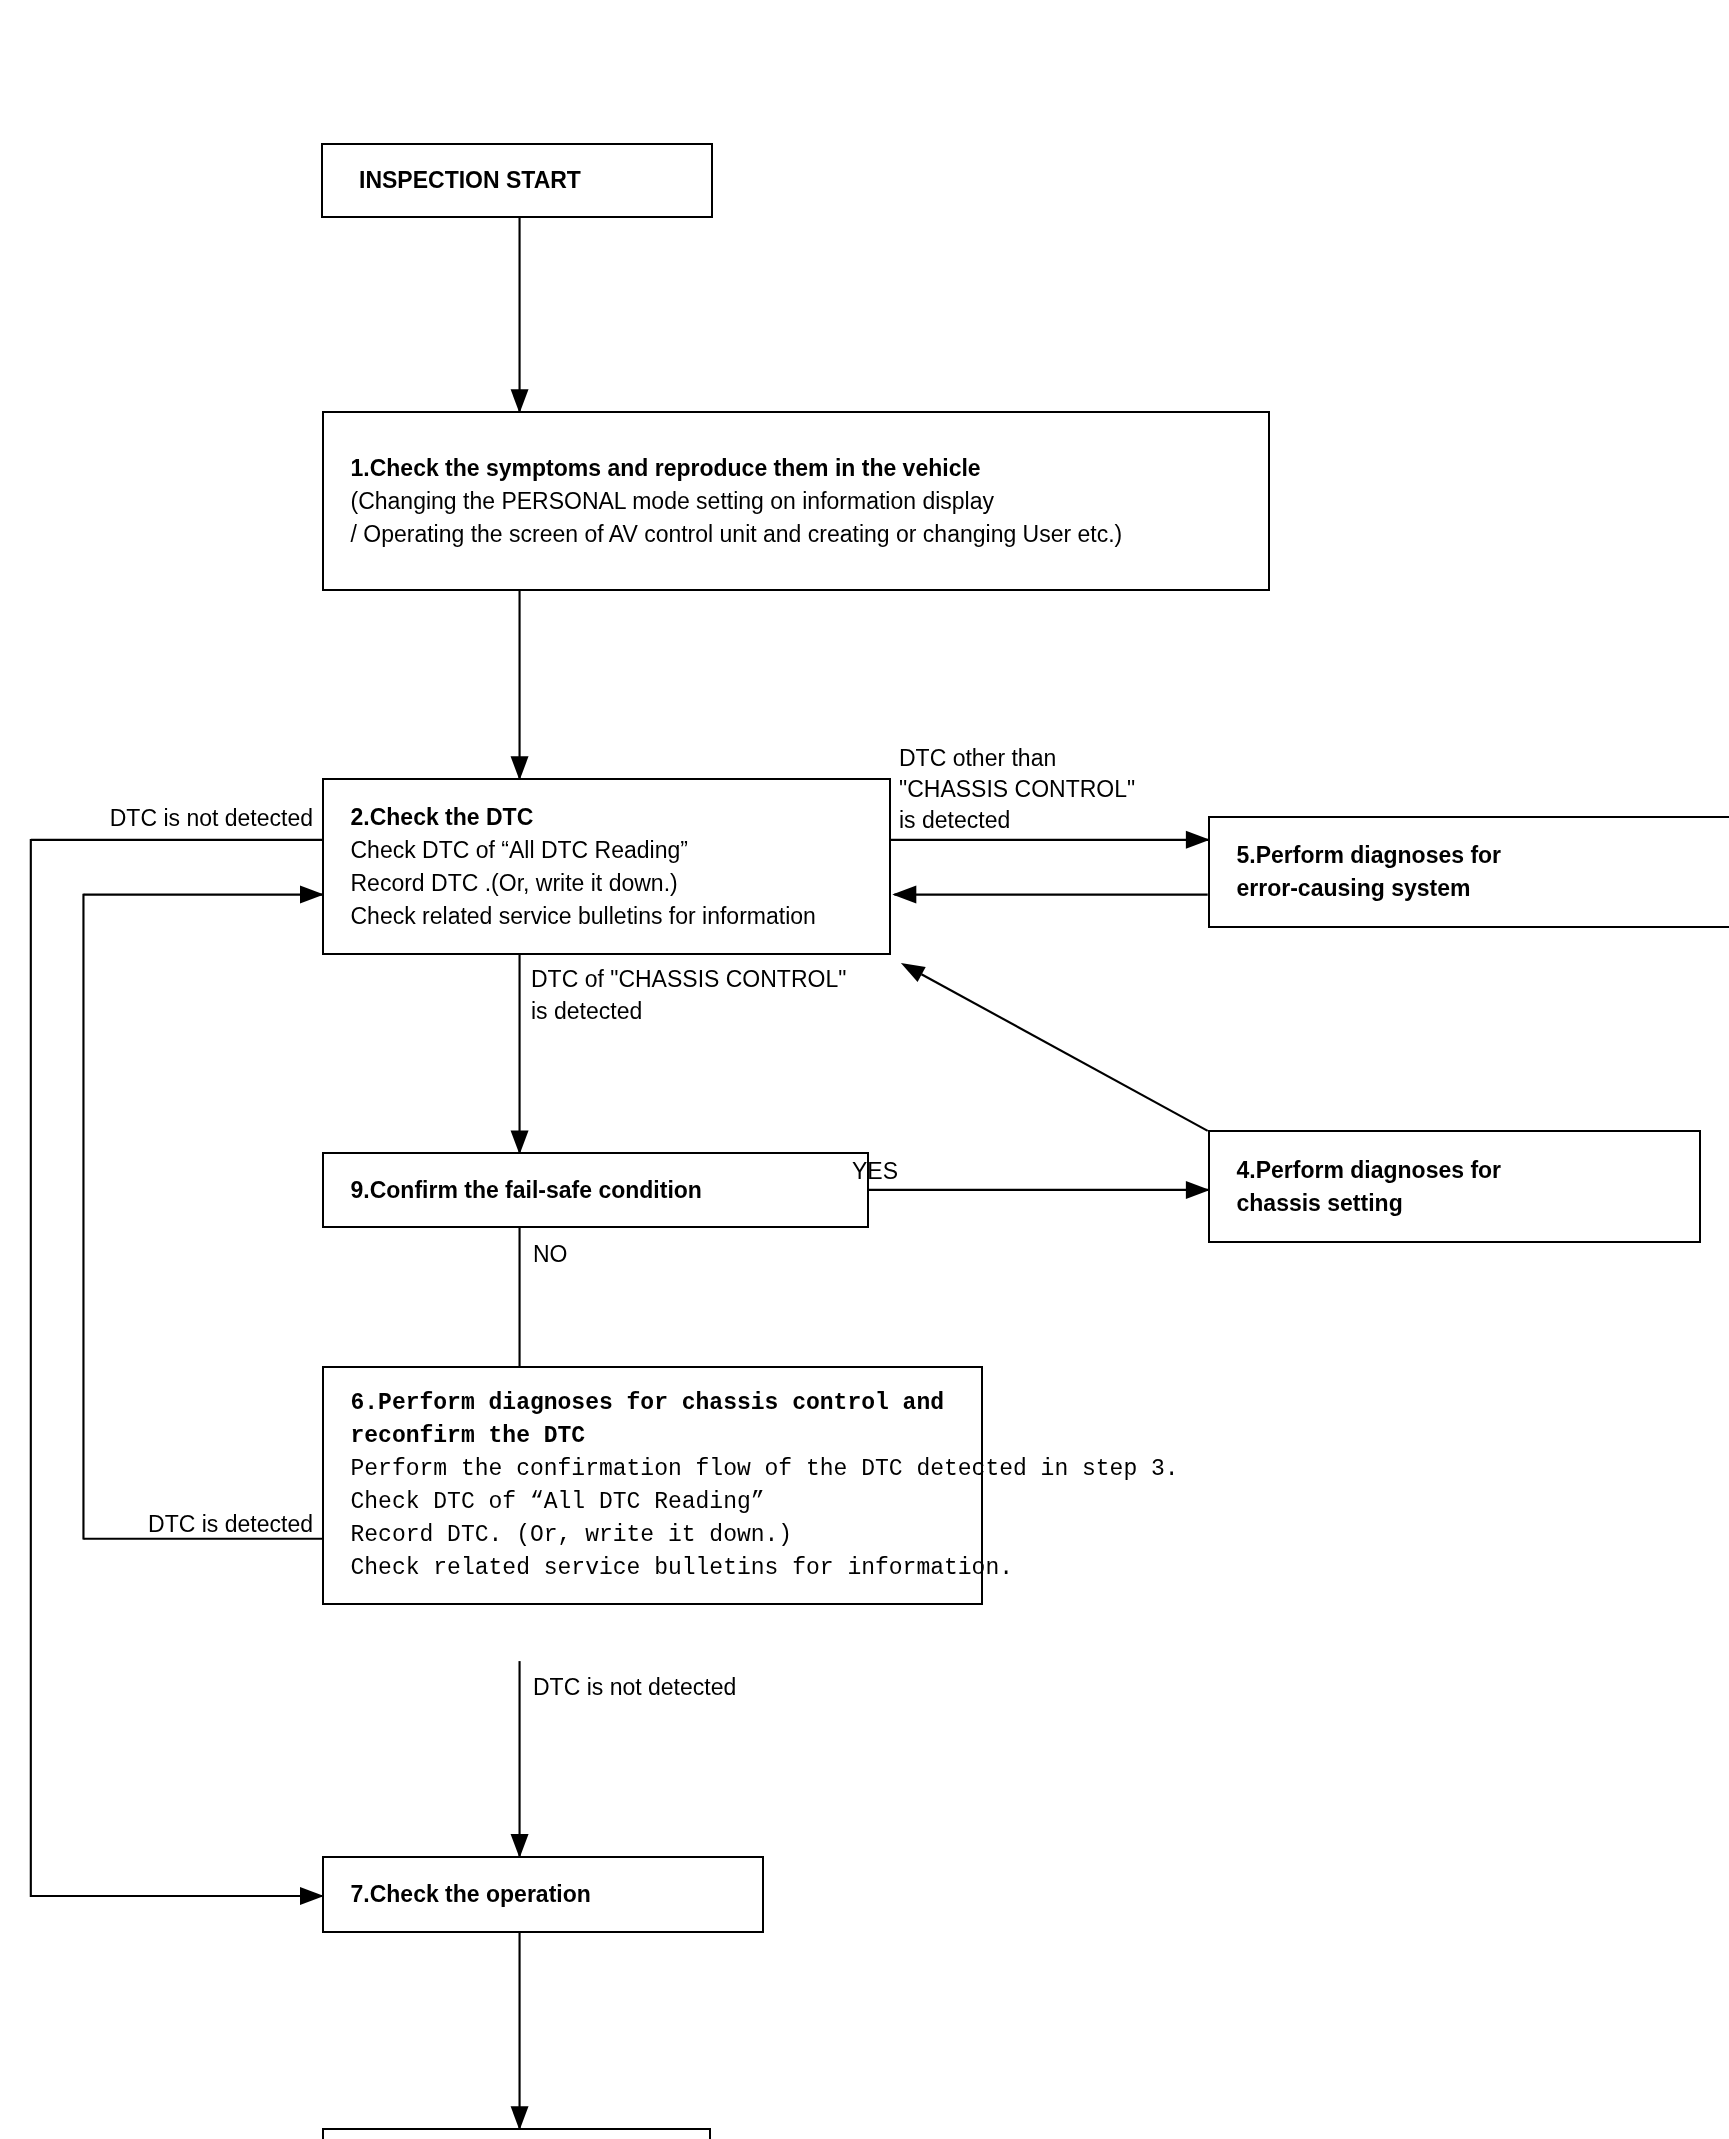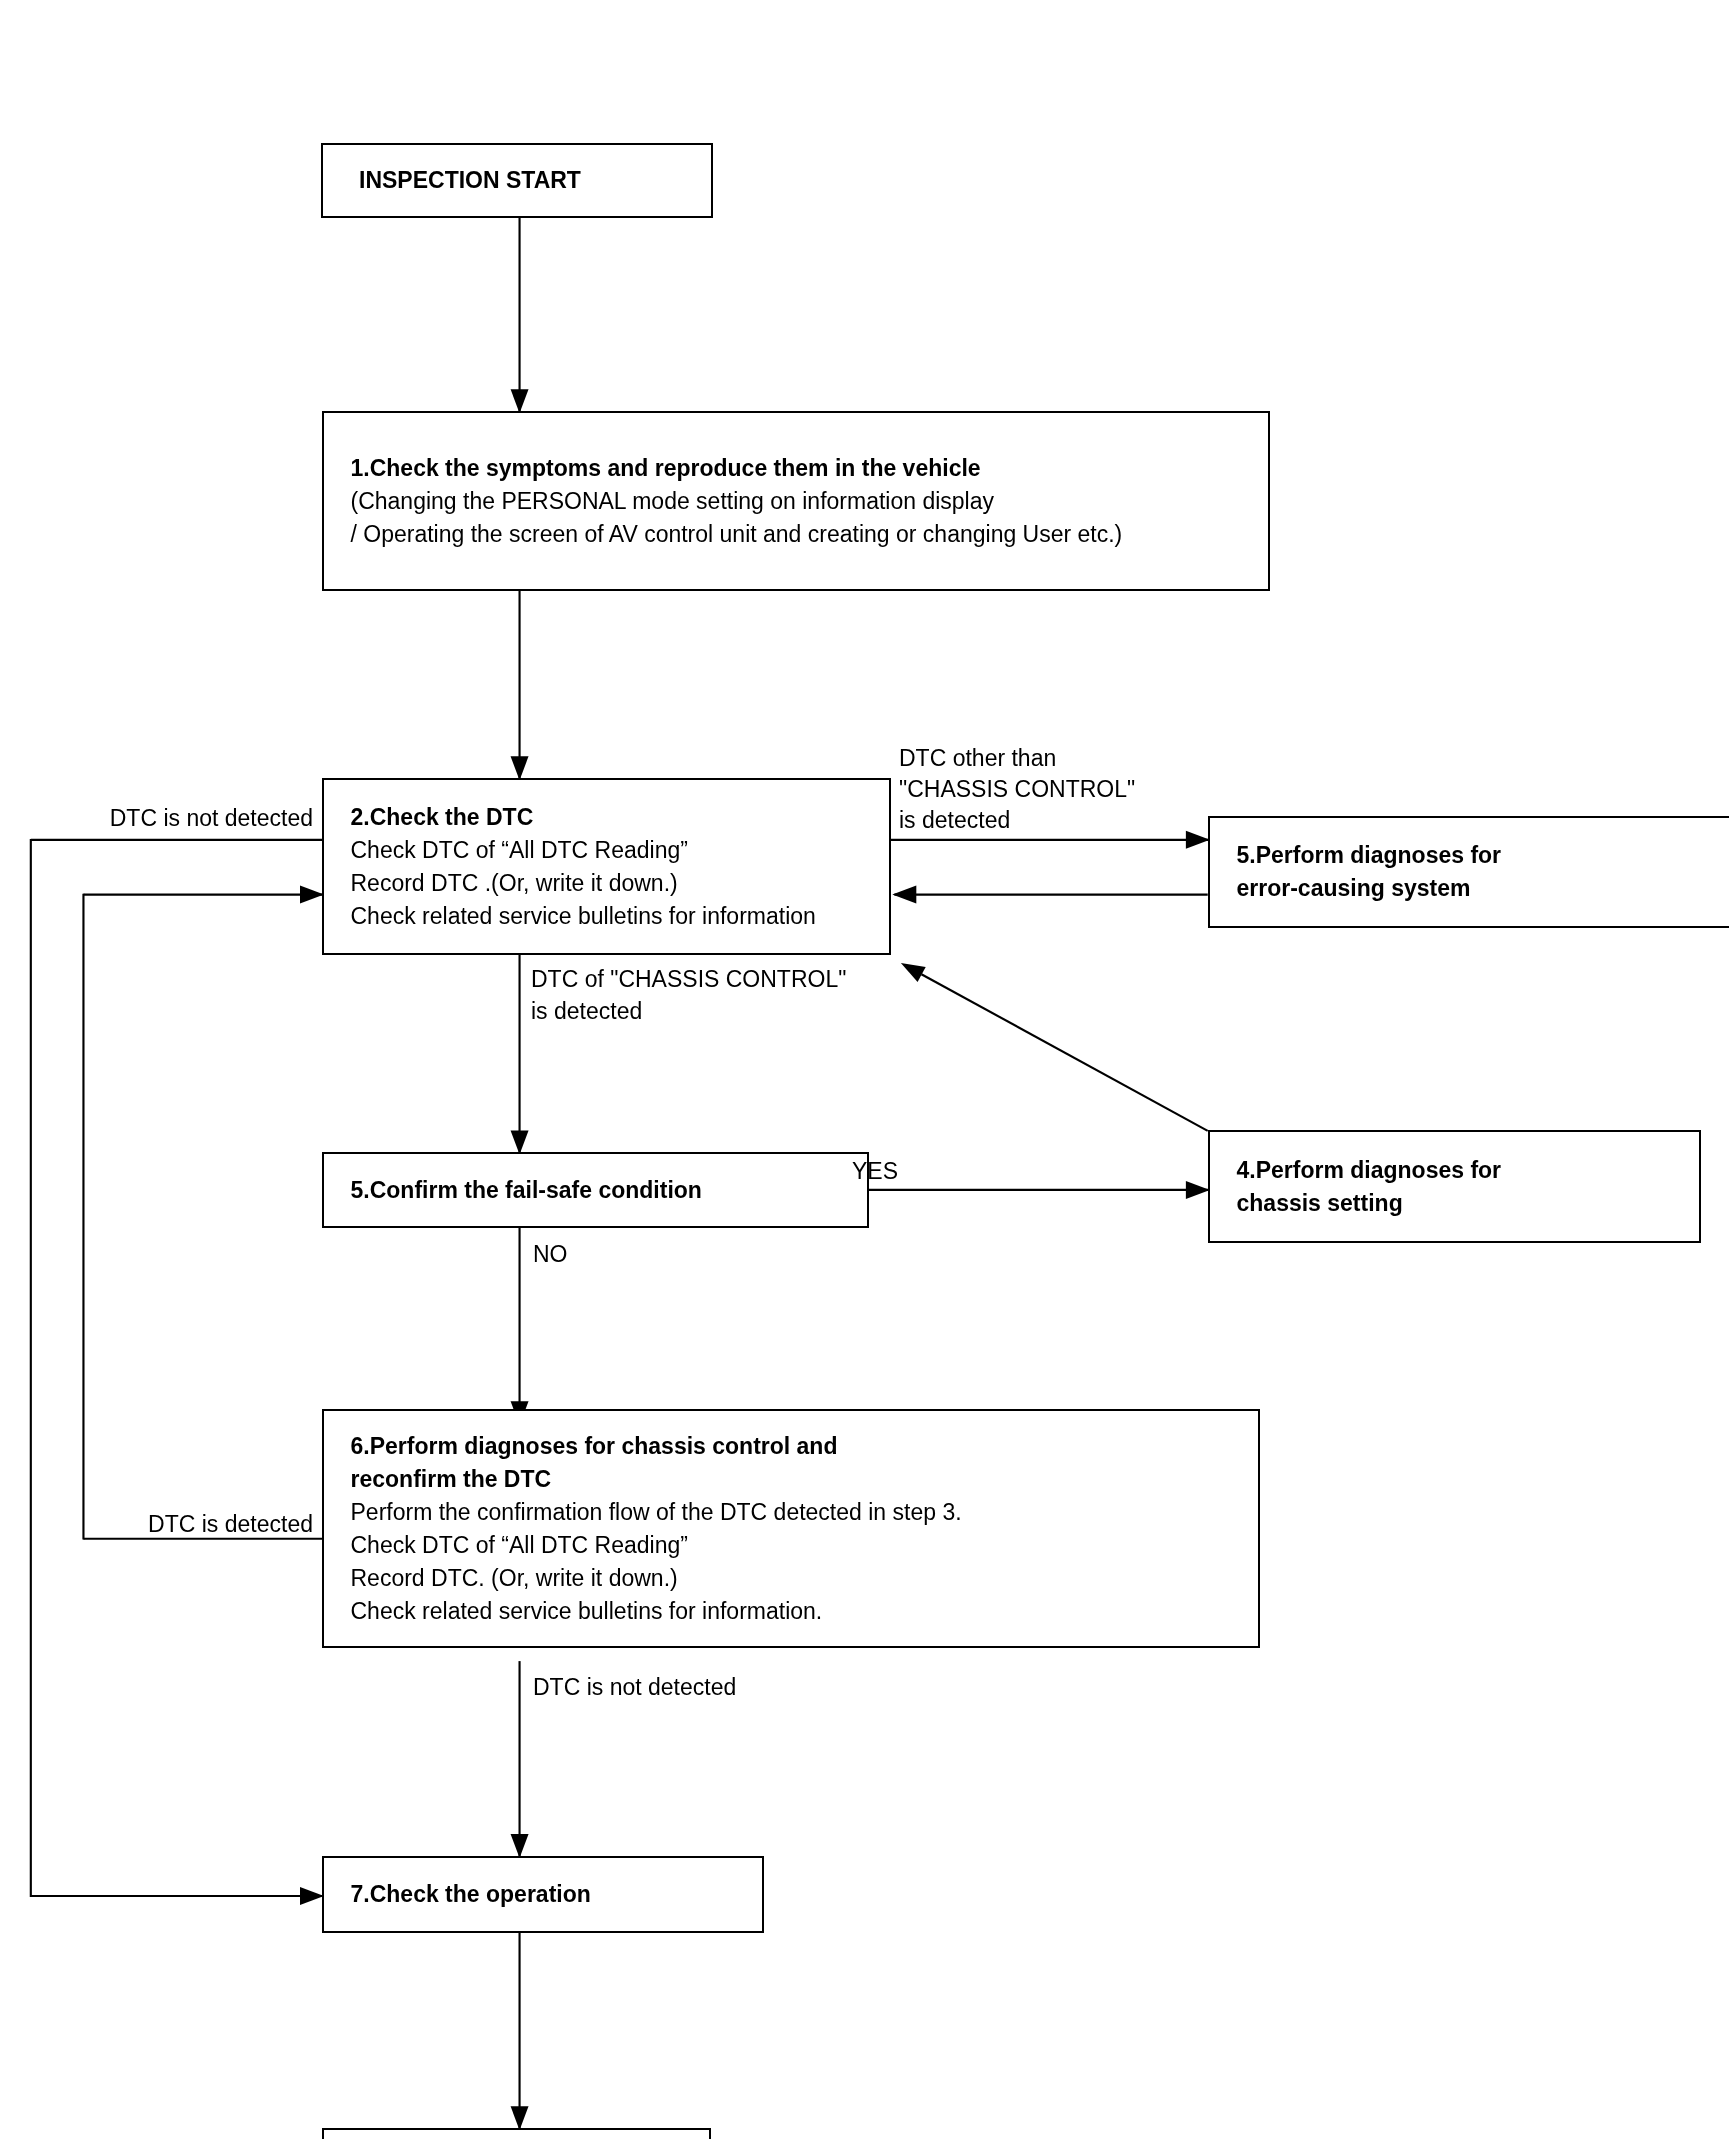--- a/index.html
+++ b/index.html
@@ -29,21 +29,21 @@
     white-space:nowrap;
   }
   .r{text-align:right;}
   
   #n-start{left:321px;top:143px;width:392px;height:75px;padding-left:36px;}
   #n-1{left:322px;top:411px;width:948px;height:180px;}
   #n-2{left:322px;top:778px;width:569px;height:177px;}
   #n-5{left:1208px;top:816px;width:600px;height:112px;}
   #n-3{left:322px;top:1152px;width:547px;height:76px;}
   #n-4{left:1208px;top:1130px;width:493px;height:113px;}
-  #n-6{left:322px;top:1409px;width:938px;height:239px;}
+  #n-6{left:322px;top:1366px;width:661px;height:239px;font-family:Liberation Mono, monospace;}
   #n-7{left:322px;top:1856px;width:442px;height:77px;}
   #n-end{left:322px;top:2128px;width:389px;height:75px;}
   
   #lbl-nd-left{left:60px;top:803px;width:253px;}
   #lbl-other{left:899px;top:743px;}
   #lbl-chassis{left:531px;top:963px;line-height:32px;}
   #lbl-yes{left:852px;top:1156px;}
   #lbl-no{left:533px;top:1239px;}
   #lbl-detected{left:60px;top:1509px;width:253px;}
   #lbl-nd-bottom{left:533px;top:1672px;}
@@ -108,21 +108,21 @@
     <div>Record DTC .(Or, write it down.)</div>
     <div>Check related service bulletins for information</div>
   </div>
 
   <div class="node" id="n-5">
     <div class="b">5.Perform diagnoses for</div>
     <div class="b">error-causing system</div>
   </div>
 
   <div class="node" id="n-3">
-    <div class="b">5.Confirm the fail-safe condition</div>
+    <div class="b">9.Confirm the fail-safe condition</div>
   </div>
 
   <div class="node" id="n-4">
     <div class="b">4.Perform diagnoses for</div>
     <div class="b">chassis setting</div>
   </div>
 
   <div class="node" id="n-6">
     <div class="b">6.Perform diagnoses for chassis control and</div>
     <div class="b">reconfirm the DTC</div>

